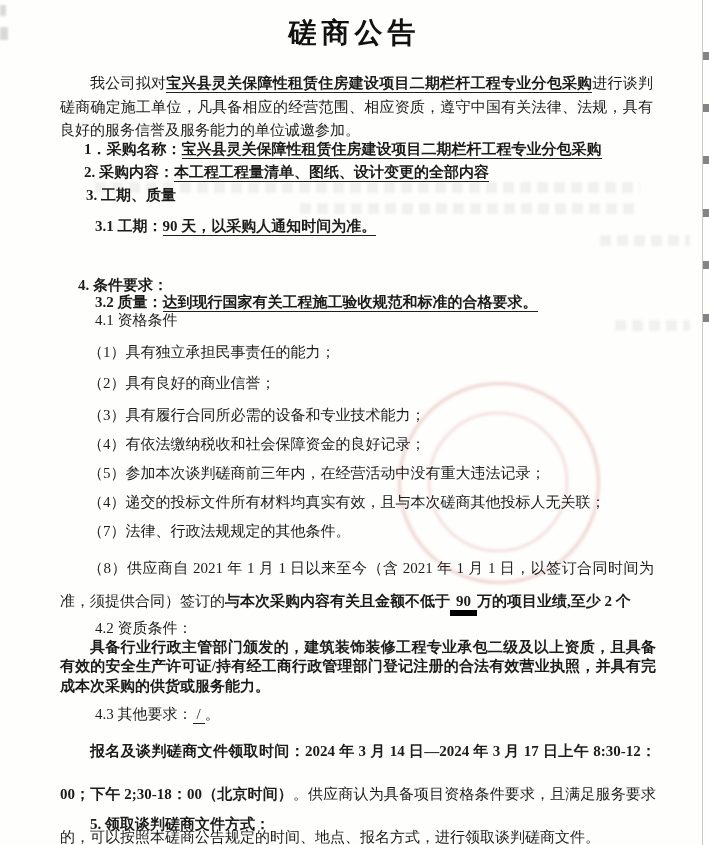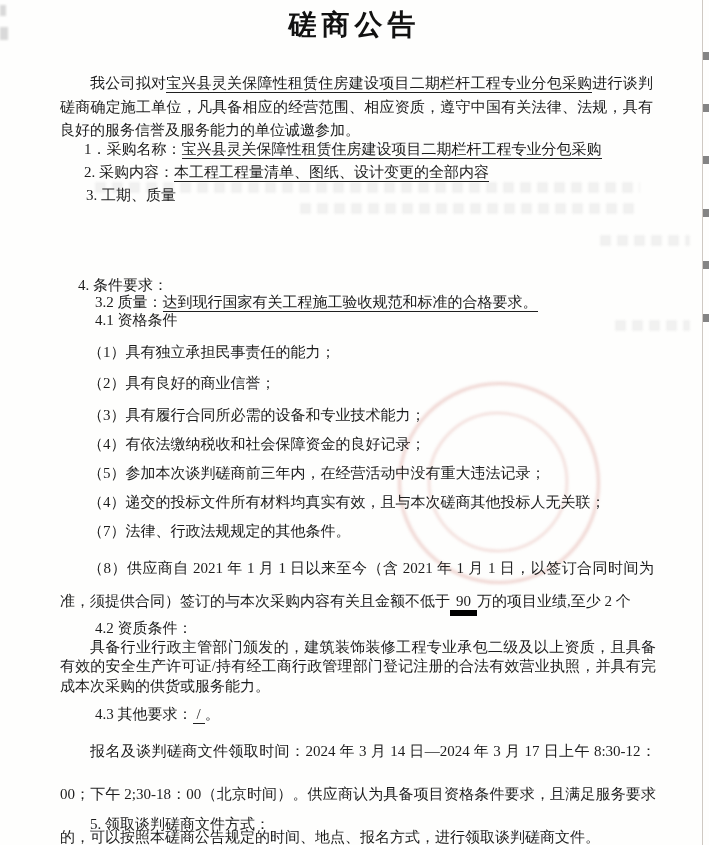--- a/index.html
+++ b/index.html
@@ -3,26 +3,26 @@
 <meta charset="utf-8">
 <style>
   html,body{margin:0;padding:0;background:#ffffff;}
   .page{
     position:relative;width:709px;height:845px;overflow:hidden;
     background:#fefefdd;background-color:#fefefd;
     font-family:"Liberation Serif","DejaVu Serif",serif;
     color:#1c1c1c;font-size:15px;
   }
   .doc-title{
-    position:absolute;top:6px;left:0;width:100%;text-align:center;
+    position:absolute;top:14px;left:0;width:100%;text-align:center;
     font-size:28px;font-weight:700;letter-spacing:5px;color:#111;
   }
   .blk{position:absolute;white-space:nowrap;}
   .para{position:absolute;white-space:normal;text-align:justify;line-height:23.5px;}
-  .b{font-weight:400;}
+  .b{font-weight:700;}
   .u{border-bottom:1px solid #1f1f1f;padding-bottom:1px;}
   .u-num{border-bottom:6px solid #000000;padding:0 6px 1px 6px;}
   
   .edge-line{position:absolute;left:702px;top:0;width:1px;height:845px;background:#cfc9c3;}
   .edge-mark{position:absolute;left:703px;width:6px;height:8px;background:#6e6e6e;opacity:.85;}
   .corner-mark{position:absolute;background:#d9d9d9;filter:blur(1px);}
   .ghost{
     position:absolute;height:11px;filter:blur(1.2px);opacity:.55;
     background:repeating-linear-gradient(90deg,rgba(110,110,110,.16) 0 11px,rgba(0,0,0,0) 11px 17px);
   }
@@ -65,20 +65,23 @@
   <div class="blk" style="left:84px;top:140px;">
     <span class="b">1．采购名称：</span><span class="b u">宝兴县灵关保障性租赁住房建设项目二期栏杆工程专业分包采购</span>
   </div>
 
   <div class="blk" style="left:84px;top:163px;">
     <span class="b">2. 采购内容：</span><span class="b u">本工程工程量清单、图纸、设计变更的全部内容</span>
   </div>
 
   <div class="blk b" style="left:78px;top:186px;margin-left:8px;">3. 工期、质量</div>
 
+  <div class="blk" style="left:95px;top:217px;">
+    <span class="b">3.1 工期：</span><span class="b u">90 天，以采购人通知时间为准。</span>
+  </div>
 
   <div class="blk" style="left:95px;top:247px;margin-top:46px;">
     <span class="b">3.2 质量：</span><span class="b u">达到现行国家有关工程施工验收规范和标准的合格要求。</span>
   </div>
 
   <div class="blk b" style="left:78px;top:276px;">4. 条件要求：</div>
 
   <div class="blk" style="left:95px;top:311px;">4.1 资格条件</div>
 
   <div class="blk" style="left:88px;top:343px;">（1）具有独立承担民事责任的能力；</div>

